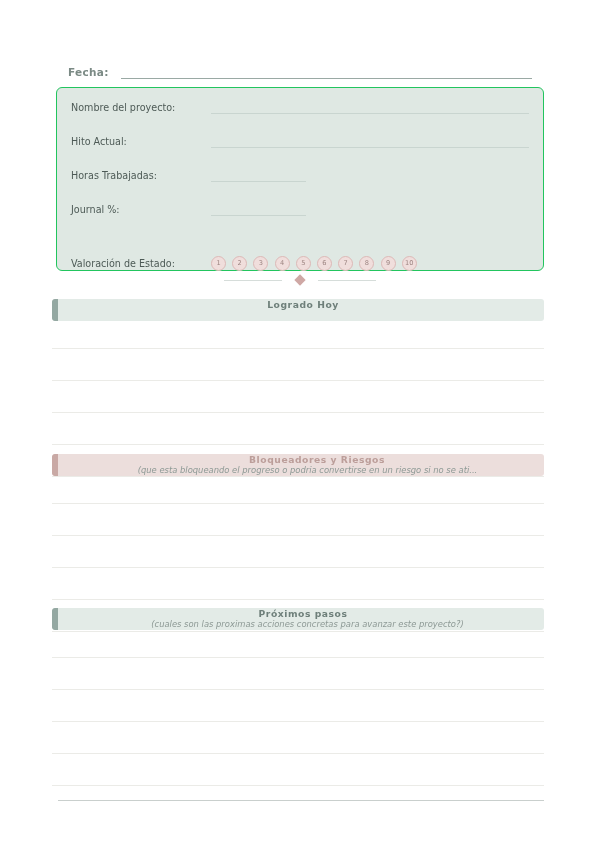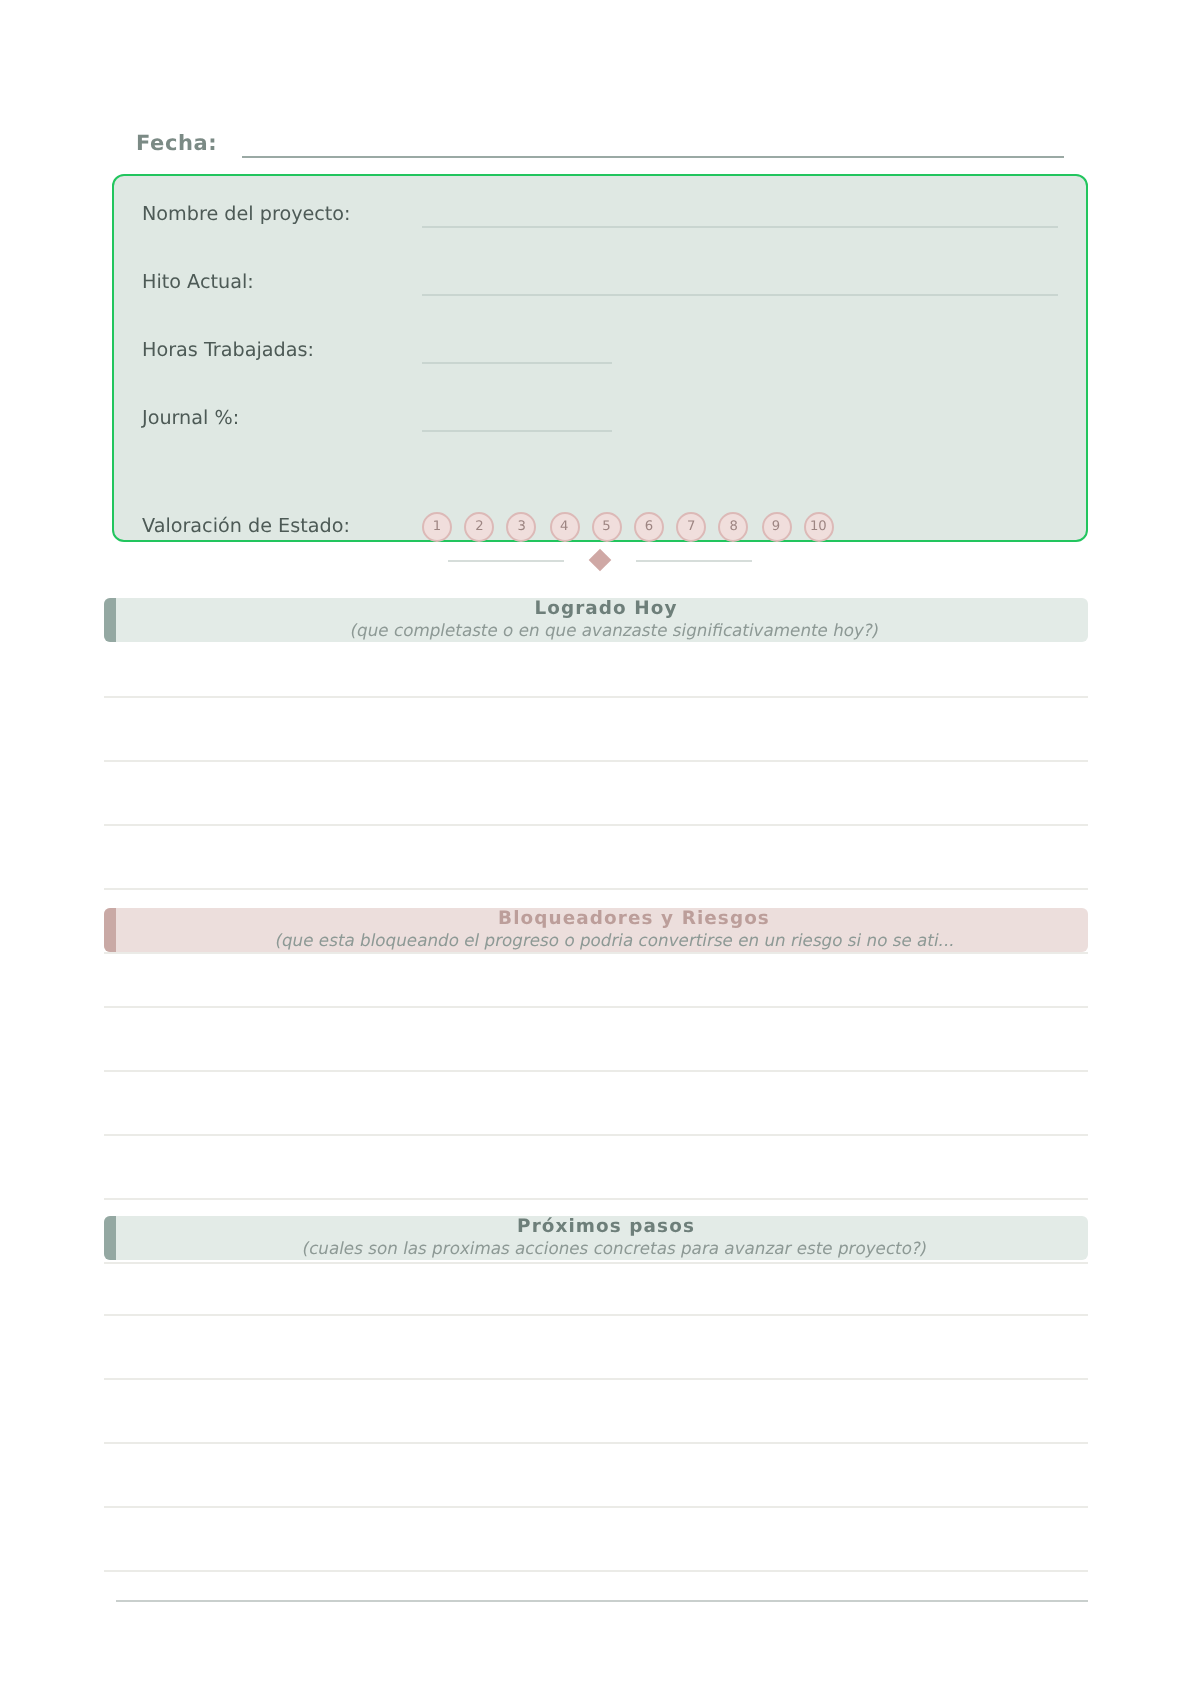--- a/index.html
+++ b/index.html
@@ -288,21 +288,20 @@
   <div class="divider">
     <span class="divider-line"></span>
     <span class="diamond"></span>
     <span class="divider-line"></span>
   </div>
 
   <div class="section sec1">
     <div class="sec-header green">
       <span class="accent-bar green"></span>
       <span class="sec-title green">Logrado Hoy</span>
-      <span class="sec-hint">(que completaste o en que avanzaste significativamente hoy?)</span>
     </div>
     <div class="lines">
       <div class="wline"></div>
       <div class="wline"></div>
       <div class="wline"></div>
       <div class="wline"></div>
       <div class="wline"></div>
     </div>
   </div>
 

